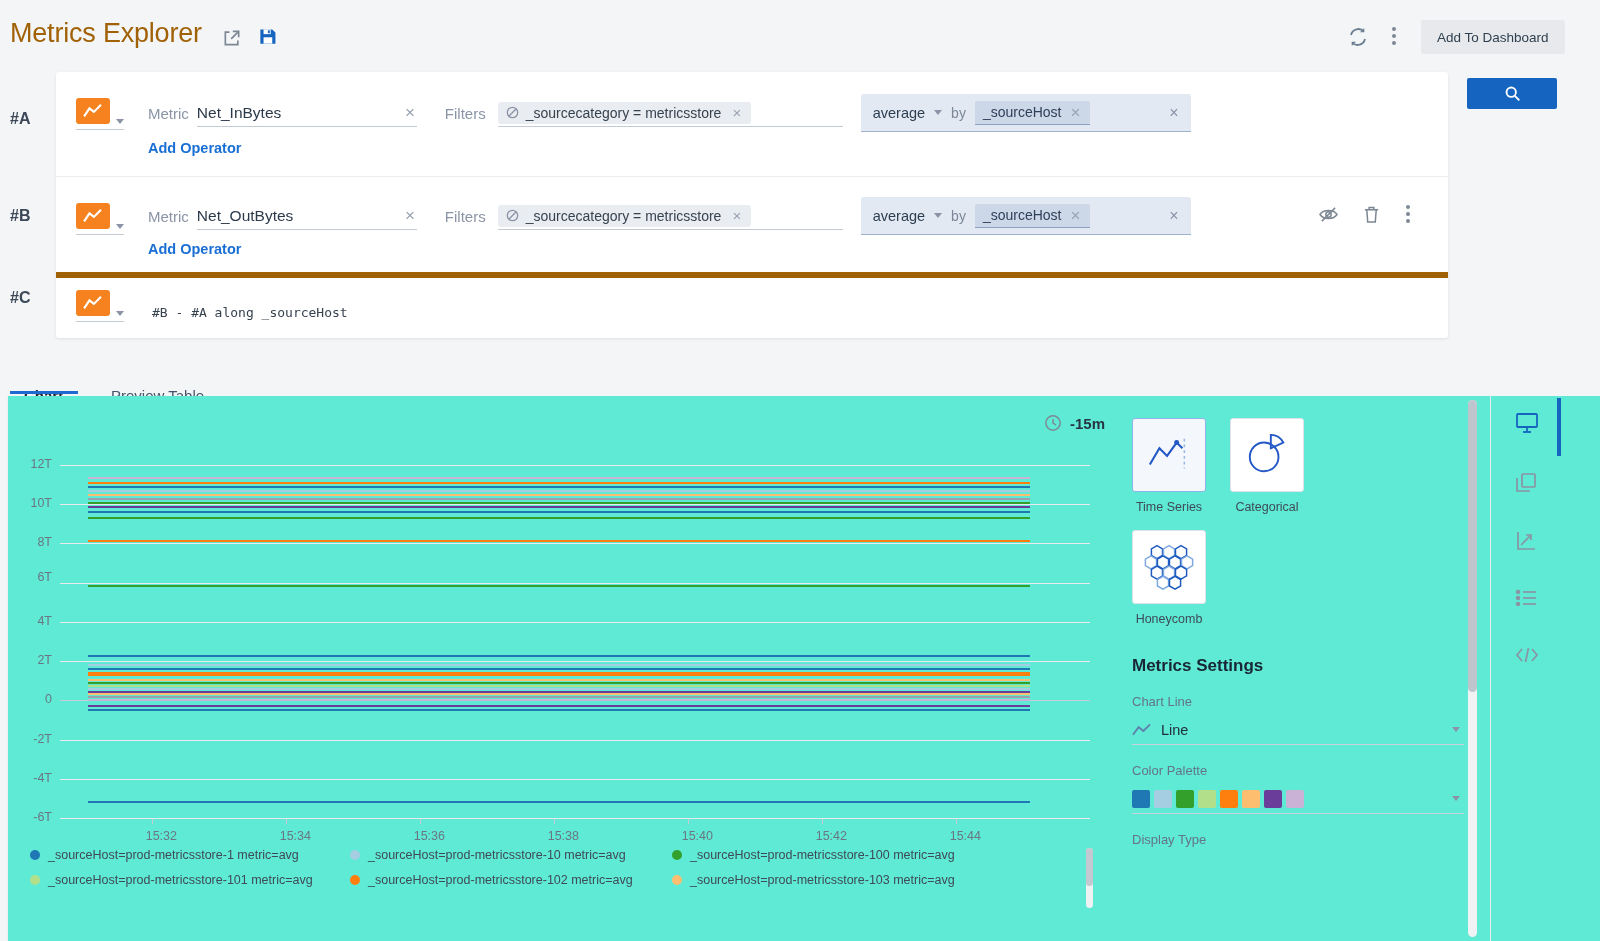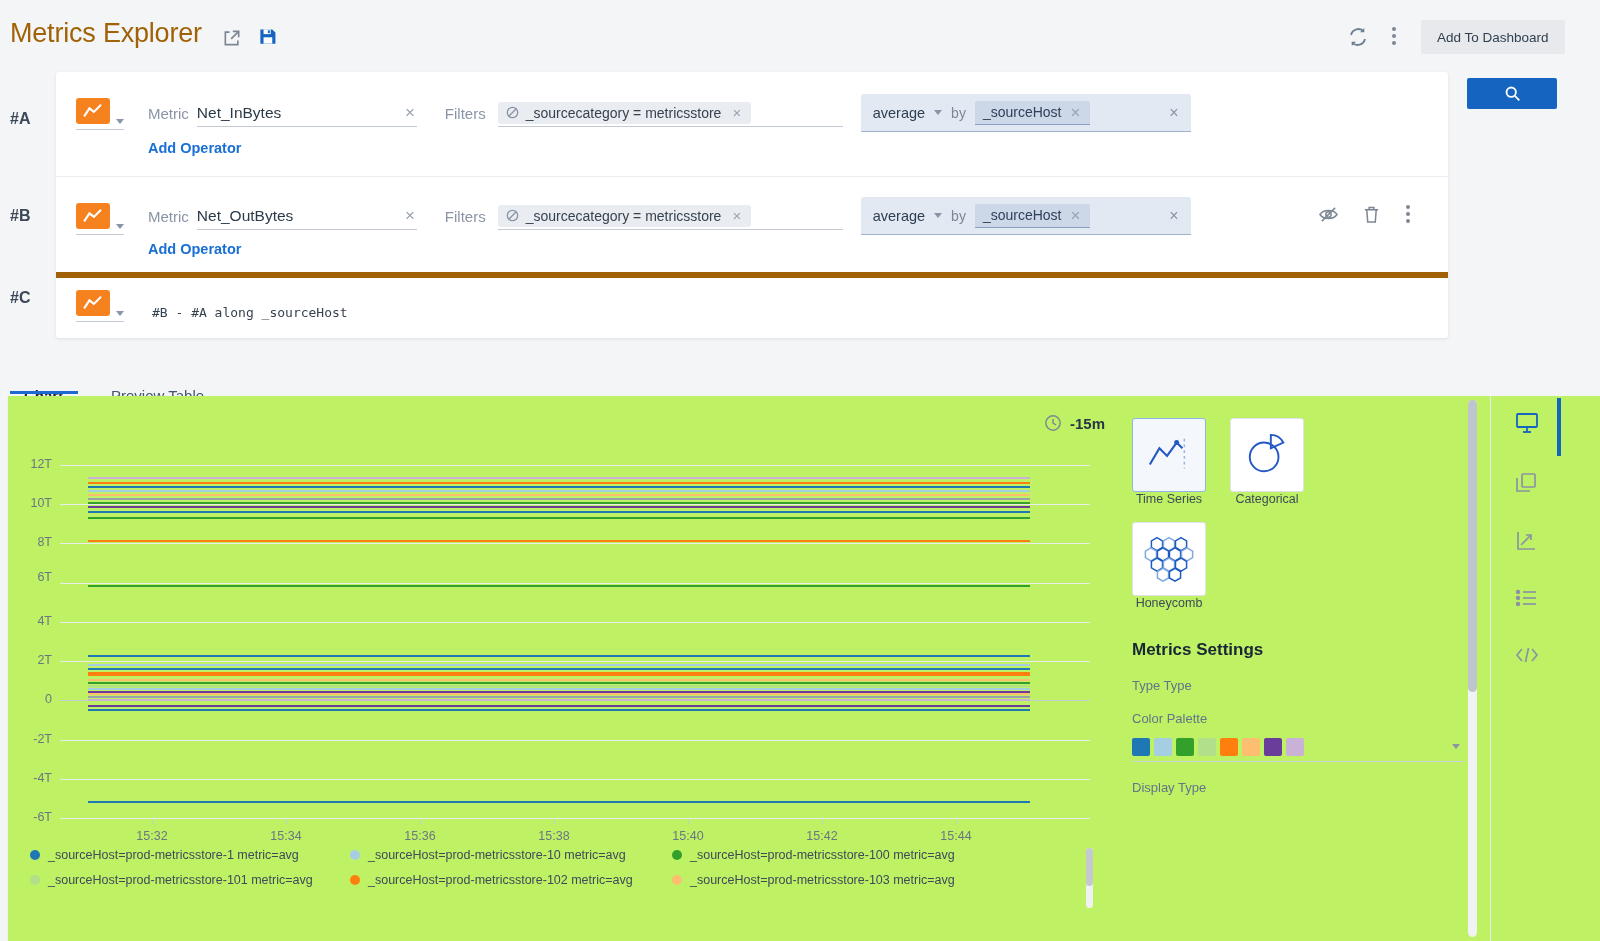--- a/index.html
+++ b/index.html
@@ -66,49 +66,49 @@
   .row-actions > * { cursor:pointer; }
   .expression { position:absolute; left:96px; top:27px; font-family:"DejaVu Sans Mono", monospace; font-size:13px; color:#37424f; }
   .search-btn { position:absolute; left:1467px; top:78px; width:90px; height:31px; background:#1564c0;
                 border:none; border-radius:2px; display:flex; align-items:center; justify-content:center; cursor:pointer; }
   
   .tab { position:absolute; top:387px; font-size:15px; cursor:pointer; }
   .tab-chart { left:24px; color:#1b2733; font-weight:bold; }
   .tab-preview { left:111px; color:#44546a; }
   .tab-underline { position:absolute; left:10px; top:391px; width:68px; height:3px; background:#1f6ad1; }
   
-  .main-card { position:absolute; left:8px; top:396px; width:1592px; height:545px; background:#bef264; box-shadow:0 1px 2px rgba(20,35,60,.07); }
+  .main-card { position:absolute; left:8px; top:396px; width:1592px; height:545px; background:#5eead4; box-shadow:0 1px 2px rgba(20,35,60,.07); }
   .time-range { position:absolute; left:1036px; top:18px; display:flex; align-items:center; gap:8px; cursor:pointer; }
   .time-range-text { font-size:15px; font-weight:bold; color:#273545; }
   
   .plot { position:absolute; left:52px; top:69px; width:1030px; height:354px; }
   .gridline { position:absolute; left:0; width:100%; height:1px; background:#e9ebee; }
   .gridline.zero { background:#c6ccd3; }
   .ylab { position:absolute; left:-50px; width:42px; text-align:right; font-size:12.5px; color:#6b7684; }
   .xtick { position:absolute; top:354px; width:1px; height:5px; background:#c6ccd3; }
-  .xlab { position:absolute; top:364px; width:50px; text-align:center; font-size:12.5px; color:#6b7684; }
+  .xlab { position:absolute; top:364px; width:50px; text-align:right; font-size:12.5px; color:#6b7684; }
   .series-line { position:absolute; left:28px; width:942px; }
   
   .legend { position:absolute; left:22px; top:452px; width:1040px; display:grid;
             grid-template-columns:320px 322px 340px; row-gap:11px; }
   .legend-item { display:flex; align-items:center; gap:8px; cursor:pointer; }
   .legend-item .dot { width:10px; height:10px; border-radius:50%; flex:none; }
   .legend-item .ltext { font-size:12.5px; color:#3e4a59; white-space:nowrap; }
   .legend-scroll { position:absolute; left:1078px; top:452px; width:7px; height:60px; background:#f0f1f3; border-radius:4px; }
   .legend-scroll .thumb { width:7px; height:38px; background:#c4c9d1; border-radius:4px; cursor:pointer; }
   
   .settings { position:absolute; left:1124px; top:0; width:332px; }
   .settings h2 { font-size:17px; font-weight:bold; color:#182635; }
   .pt-title { margin-top:22px; }
   .ptype-row { display:flex; gap:24px; margin-top:22px; }
   .ptype { width:74px; text-align:center; cursor:pointer; }
   .ptype .card { width:74px; height:74px; border:1px solid #dfe3e9; border-radius:3px;
                  display:flex; align-items:center; justify-content:center; background:#fff; }
   .ptype.selected .card { border:1px solid #8fb4e8; background:#f4f8fd; }
-  .ptype .plabel { font-size:12.5px; color:#3e4a59; }
+  .ptype .plabel { margin-top:8px; font-size:12.5px; color:#3e4a59; }
   .vs-title { margin-top:30px; }
   .field-label { margin-top:18px; font-size:13px; color:#64748b; }
   .select-row { margin-top:6px; height:30px; display:flex; align-items:center; gap:10px;
                 border-bottom:1px solid #c9d1dc; cursor:pointer; }
   .select-value { font-size:14.5px; color:#22303e; }
   .select-row .chev { margin-left:auto; margin-right:4px; }
   .swatch { width:18px; height:18px; border-radius:2px; display:inline-block; }
   #palette-swatches { display:flex; gap:4px; align-items:center; }
   
   .v-scroll { position:absolute; left:1460px; top:4px; width:9px; height:537px; background:#f1f2f4; border-radius:5px; }
@@ -440,21 +440,28 @@
               <polygon points="33.5,35 39.5,38.5 39.5,45.5 33.5,49 27.5,45.5 27.5,38.5" stroke="#1d5bbf"></polygon>
             </g>
           </svg>
         </div>
         <div class="plabel">Honeycomb</div>
       </div>
     </div>
 
     <h2 class="vs-title">Metrics Settings</h2>
 
-    <div class="field-label">Type Type</div>
+    <div class="field-label">Chart Line</div>
+    <div class="select-row">
+      <svg width="19" height="14" viewBox="0 0 20 14" fill="none" stroke="#5f83ad" stroke-width="2">
+        <path d="M1 12 L7 4 L12 8 L19 1"></path>
+      </svg>
+      <span class="select-value">Line</span>
+      <span class="chev"></span>
+    </div>
 
     <div class="field-label">Color Palette</div>
     <div class="select-row">
       <span id="palette-swatches">
           <span class="swatch" style="background: rgb(31, 119, 180);"></span>
           <span class="swatch" style="background: rgb(166, 206, 227);"></span>
           <span class="swatch" style="background: rgb(51, 160, 44);"></span>
           <span class="swatch" style="background: rgb(178, 223, 138);"></span>
           <span class="swatch" style="background: rgb(255, 127, 14);"></span>
           <span class="swatch" style="background: rgb(253, 191, 111);"></span>

